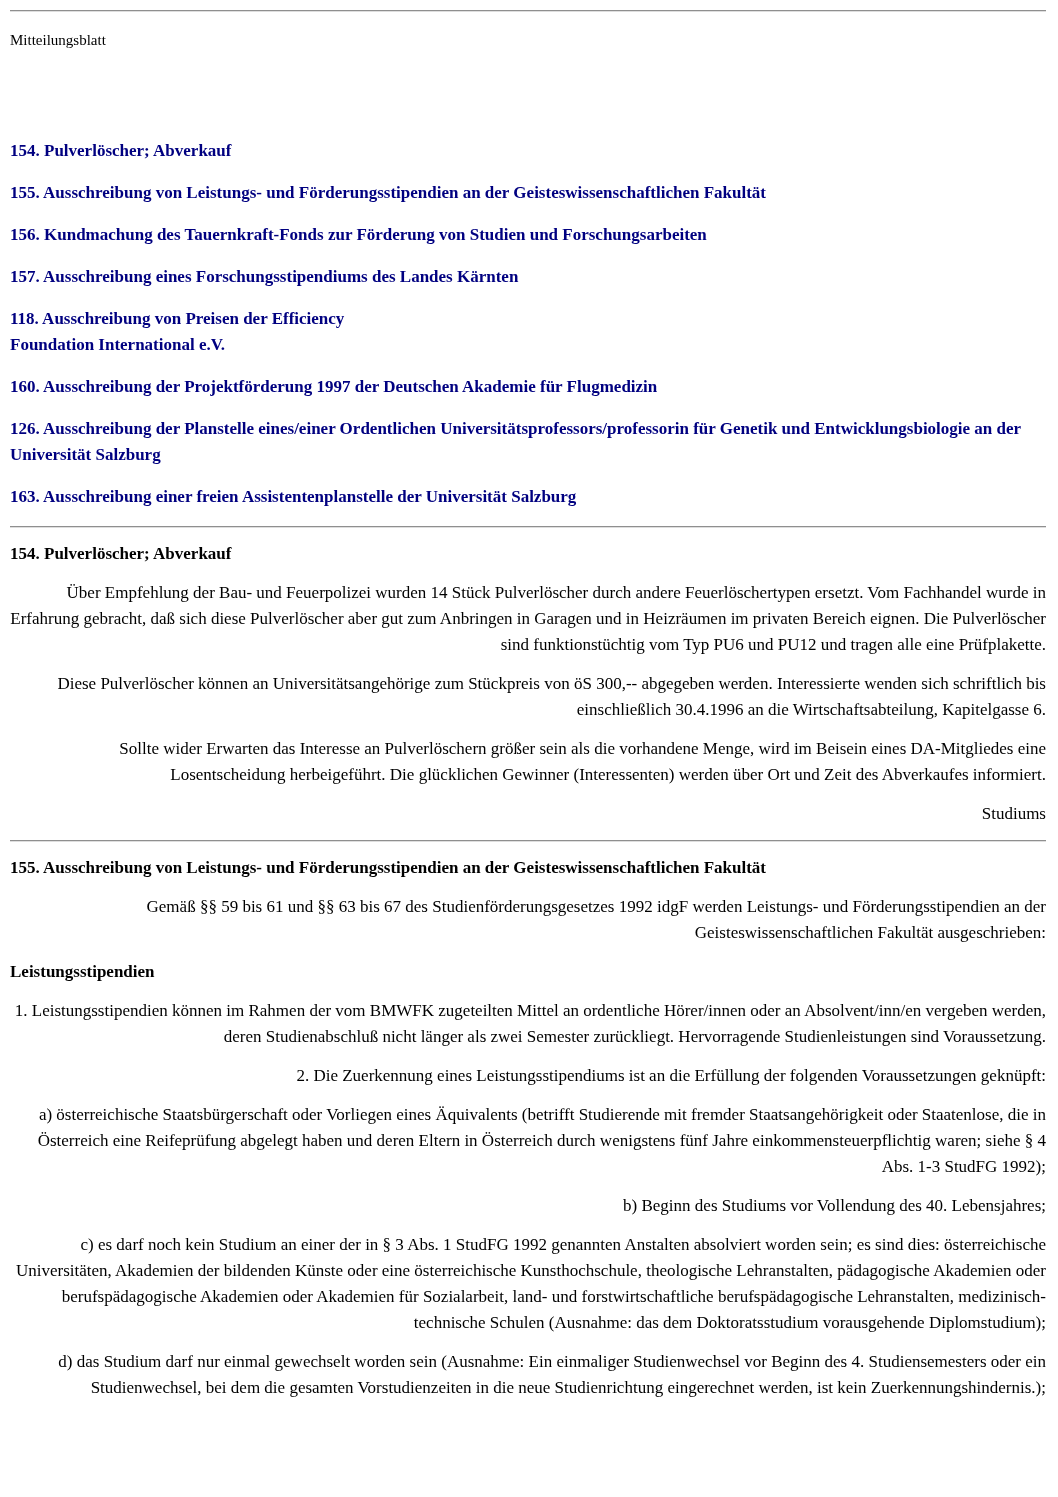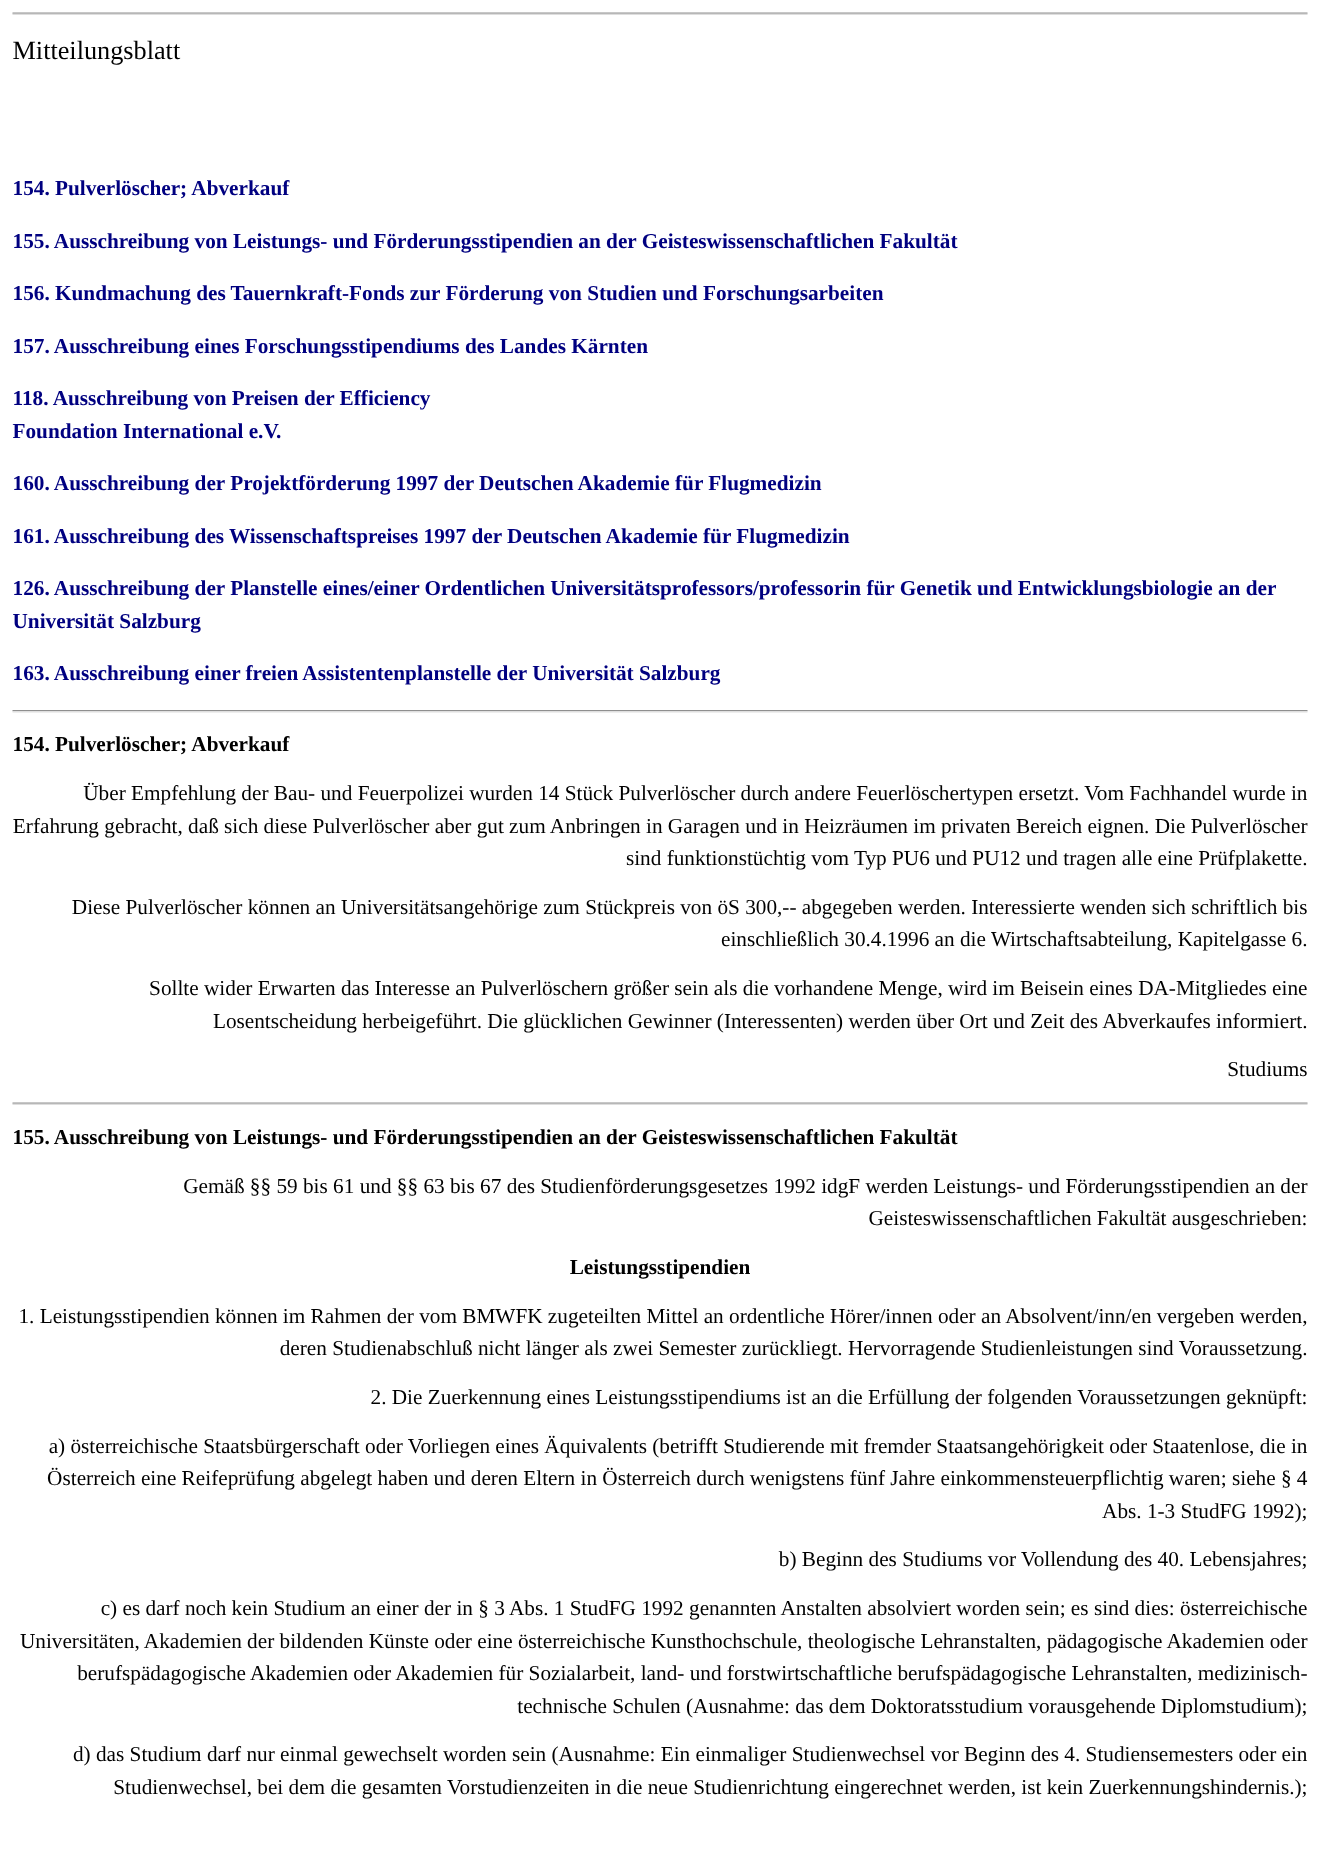--- a/index.html
+++ b/index.html
@@ -22,39 +22,38 @@
   }
   hr {
     height: 0;
     border: none;
     border-top: 1px solid var(--rule-dark);
     border-bottom: 1px solid var(--rule-light);
     margin: 13px 0;
   }
   hr.top-rule { margin: 2px 0 13px 0; }
   .doc-title {
-    font-size: 21px;
+    font-size: 15px;
     line-height: 25px;
     font-weight: normal;
     margin: 16px 0 85px 0;
   }
   .toc-item {
     color: var(--toc-color);
     font-weight: bold;
     margin: 16px 0;
     white-space: pre-line;
   }
   .section-heading {
     font-weight: bold;
     margin: 13px 0;
   }
   .sub-heading {
     font-weight: bold;
     margin: 13px 0;
-    text-align: center;
   }
   .body-para {
     margin: 13px 0;
     text-align: right;
   }
 </style>
 </head>
 <body>
 
 <hr class="top-rule">
@@ -62,21 +61,20 @@
 <p class="doc-title">Mitteilungsblatt</p>
 
 <nav id="toc" class="toc">
     <p class="toc-item">154. Pulverlöscher; Abverkauf</p>
     <p class="toc-item">155. Ausschreibung von Leistungs- und Förderungsstipendien an der Geisteswissenschaftlichen Fakultät</p>
     <p class="toc-item">156. Kundmachung des Tauernkraft-Fonds zur Förderung von Studien und Forschungsarbeiten</p>
     <p class="toc-item">157. Ausschreibung eines Forschungsstipendiums des Landes Kärnten</p>
     <p class="toc-item">118. Ausschreibung von Preisen der Efficiency
 Foundation International e.V.</p>
     <p class="toc-item">160. Ausschreibung der Projektförderung 1997 der Deutschen Akademie für Flugmedizin</p>
-    <p class="toc-item">161. Ausschreibung des Wissenschaftspreises 1997 der Deutschen Akademie für Flugmedizin</p>
     <p class="toc-item">126. Ausschreibung der Planstelle eines/einer Ordentlichen Universitätsprofessors/professorin für Genetik und Entwicklungsbiologie an der Universität Salzburg</p>
     <p class="toc-item">163. Ausschreibung einer freien Assistentenplanstelle der Universität Salzburg</p>
   </nav>
 
 <div id="sections">
     <hr>
     <section>
       <p class="section-heading">154. Pulverlöscher; Abverkauf</p>
       <p class="body-para">Über Empfehlung der Bau- und Feuerpolizei wurden 14 Stück Pulverlöscher durch andere Feuerlöschertypen ersetzt. Vom Fachhandel wurde in Erfahrung gebracht, daß sich diese Pulverlöscher aber gut zum Anbringen in Garagen und in Heizräumen im privaten Bereich eignen. Die Pulverlöscher sind funktionstüchtig vom Typ PU6 und PU12 und tragen alle eine Prüfplakette.</p>
       <p class="body-para">Diese Pulverlöscher können an Universitätsangehörige zum Stückpreis von öS 300,-- abgegeben werden. Interessierte wenden sich schriftlich bis einschließlich 30.4.1996 an die Wirtschaftsabteilung, Kapitelgasse 6.</p>

